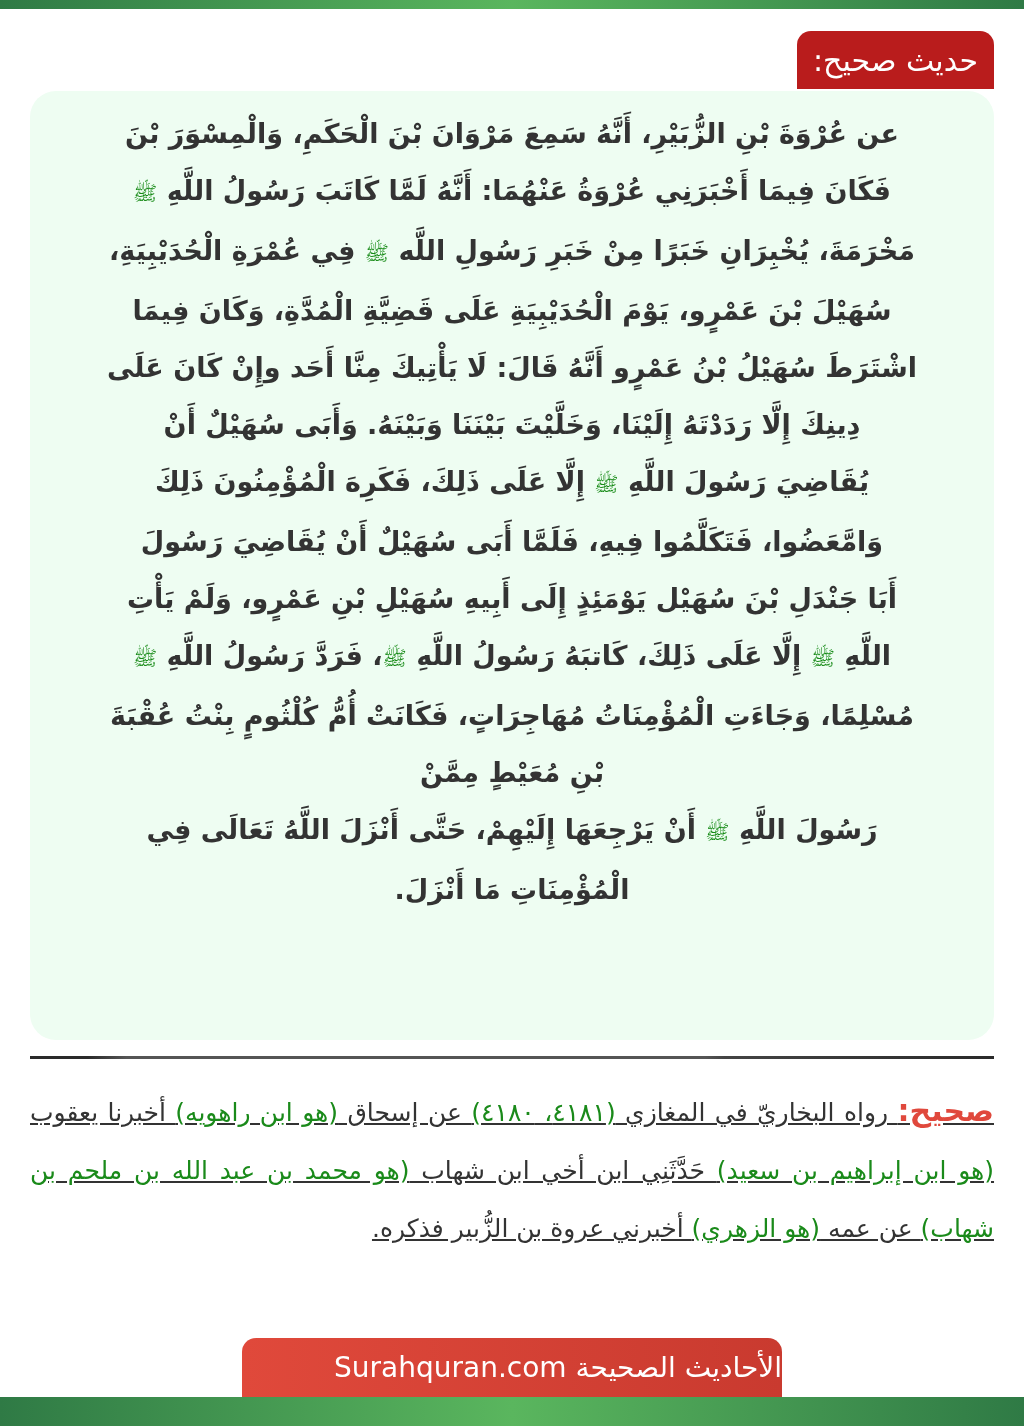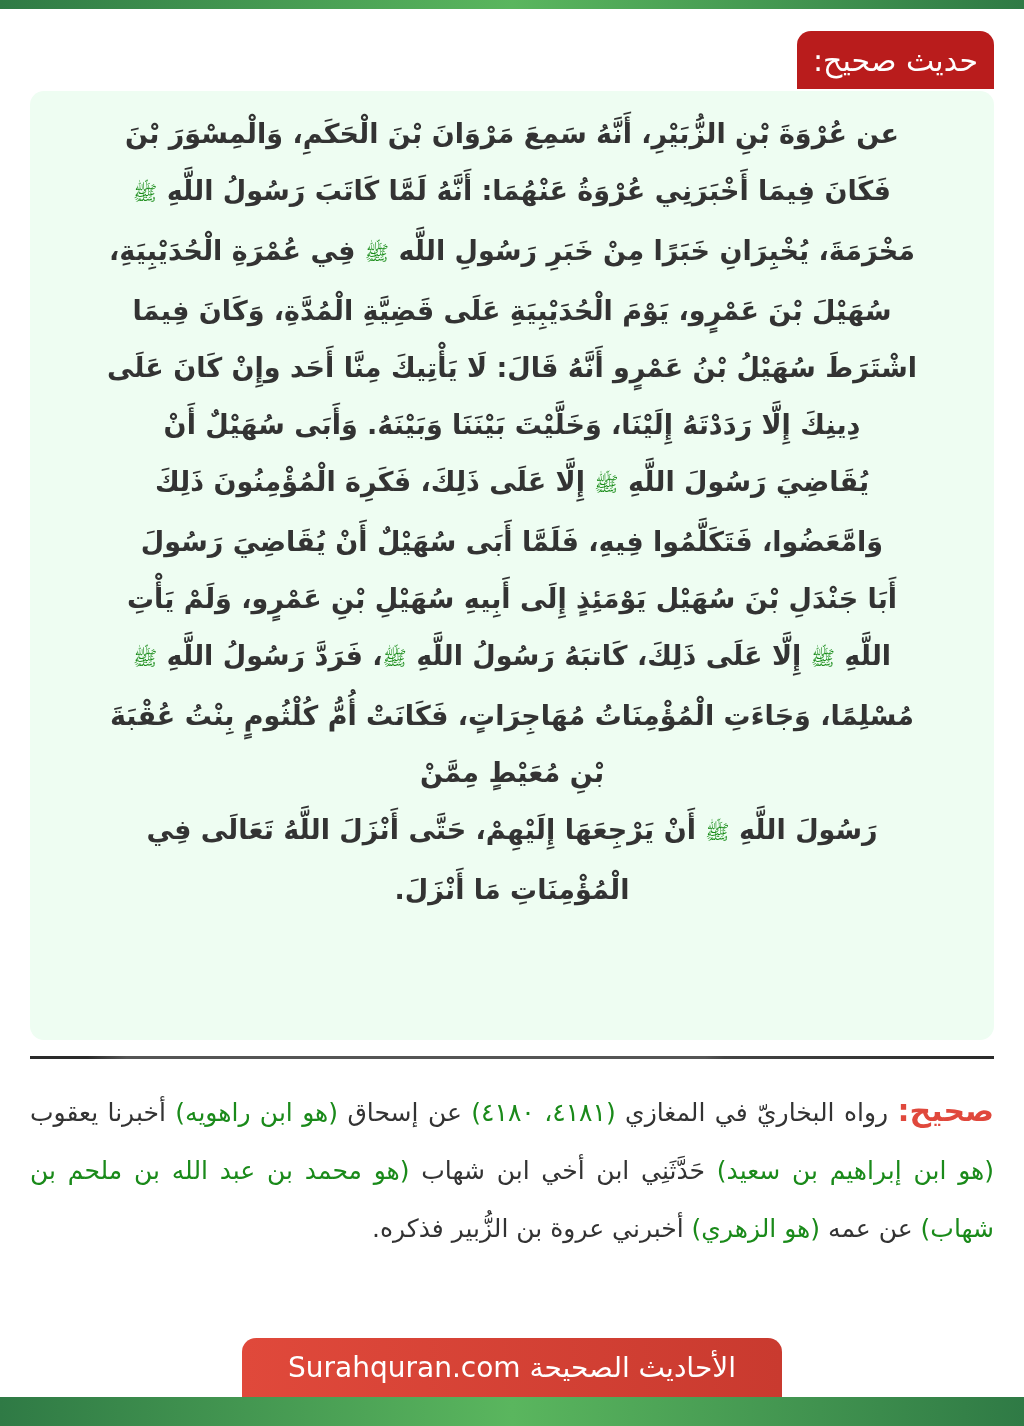--- a/index.html
+++ b/index.html
@@ -14,46 +14,46 @@
   }
   .title-badge {
     position:absolute; right:30px; top:31px; height:58px;
     padding:0 16px;
     background:#b91c1c; color:#ffffff;
     border-radius:14px 14px 0 0;
     font-size:30px; line-height:60px; direction:rtl;
   }
   .hadith-box {
     position:absolute; left:30px; top:91px; width:964px; height:949px;
-    background:#eefdf2; border-radius:14px; box-sizing:border-box;
+    background:#eefdf2; border-radius:26px; box-sizing:border-box;
     padding:14px 28px 0 28px;
   }
   .hadith-text {
     direction:rtl; text-align:center;
     font-size:27px; font-weight:bold; color:#333333;
     line-height:57px;
   }
   .hadith-text .line { display:block; white-space:nowrap; }
   .pbuh { color:#168a16; font-size:20px; font-weight:normal; }
   .divider {
     position:absolute; left:30px; top:1056px; width:964px; height:3px;
     background:linear-gradient(90deg,#2a2a2a 0%,#2a2a2a 6%,#555 10%,#555 70%,#444 72%,#2a2a2a 100%);
   }
   .source {
     position:absolute; left:30px; top:1082px; width:964px;
     direction:rtl; text-align:justify; text-align-last:right;
-    font-size:25px; line-height:58px; color:#333333;
+    font-size:25px; line-height:58px; color:#333333;text-decoration:underline;
   }
   .source .label { color:#e0483c; font-weight:bold; font-size:30px; }
   .source .green { color:#1a8a1a; }
   .footer-badge {
     position:absolute; left:242px; top:1338px; width:540px; height:60px;
     background:linear-gradient(90deg,#e0493b,#c93a2f);
     border-radius:14px 14px 0 0; color:#ffffff;
-    font-size:28px; line-height:60px; text-align:center; direction:rtl;
+    font-size:28px; line-height:60px; direction:rtl;
   }
   .bottom-bar {
     position:absolute; left:0; top:1397px; width:1024px; height:29px;
     background:linear-gradient(90deg,#2f7a45 0%,#5ab65e 50%,#2f7a45 100%);
   }
 </style>
 </head>
 <body>
 
 <div class="top-bar"></div>

